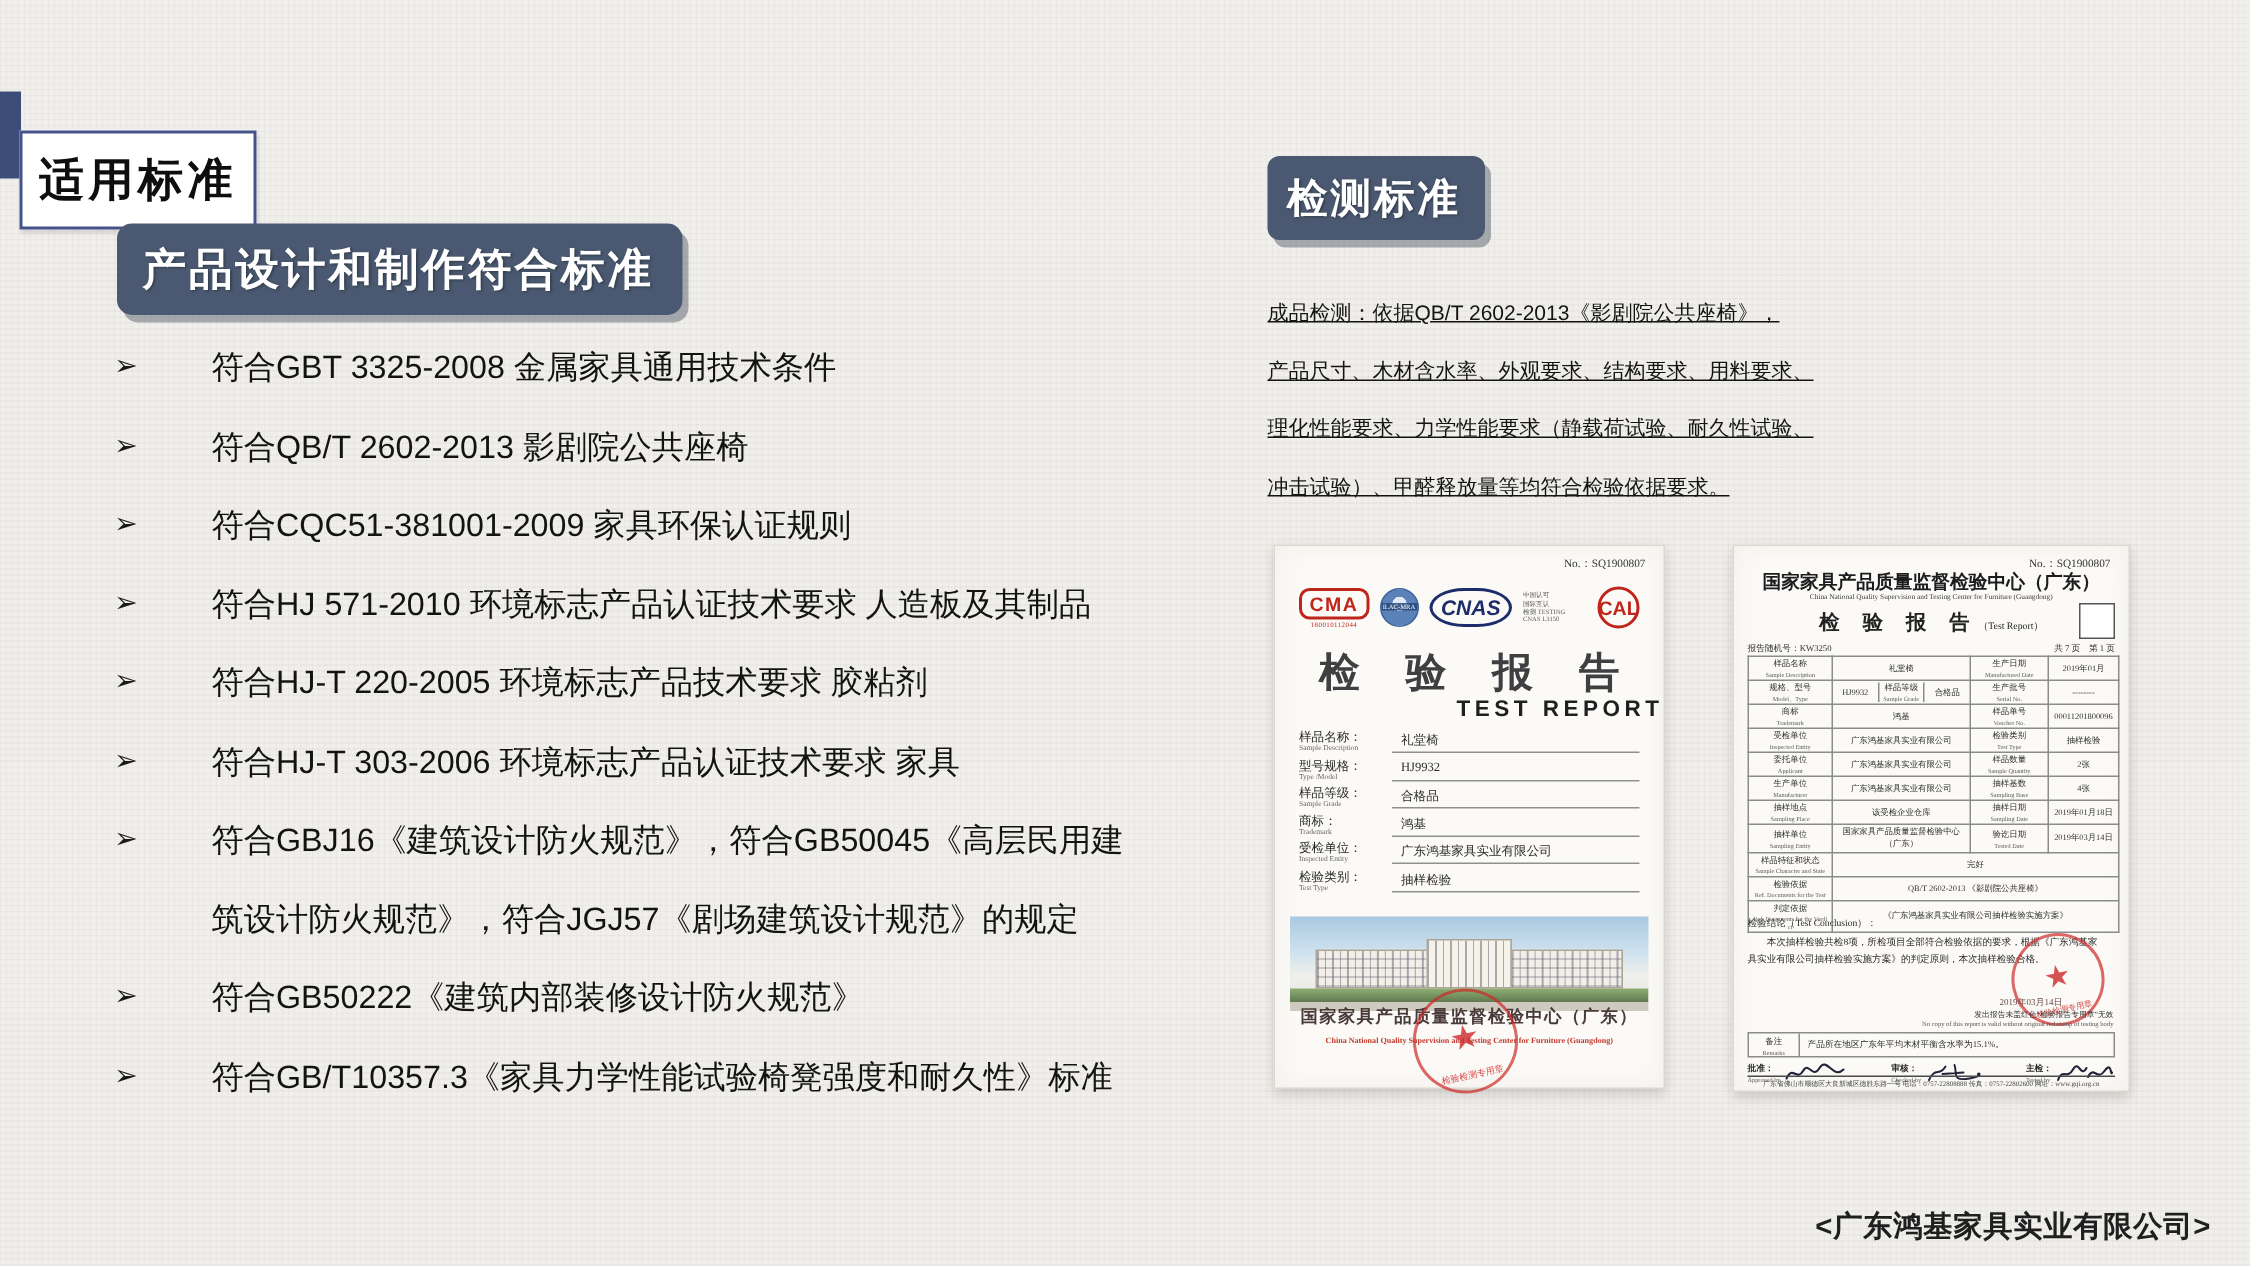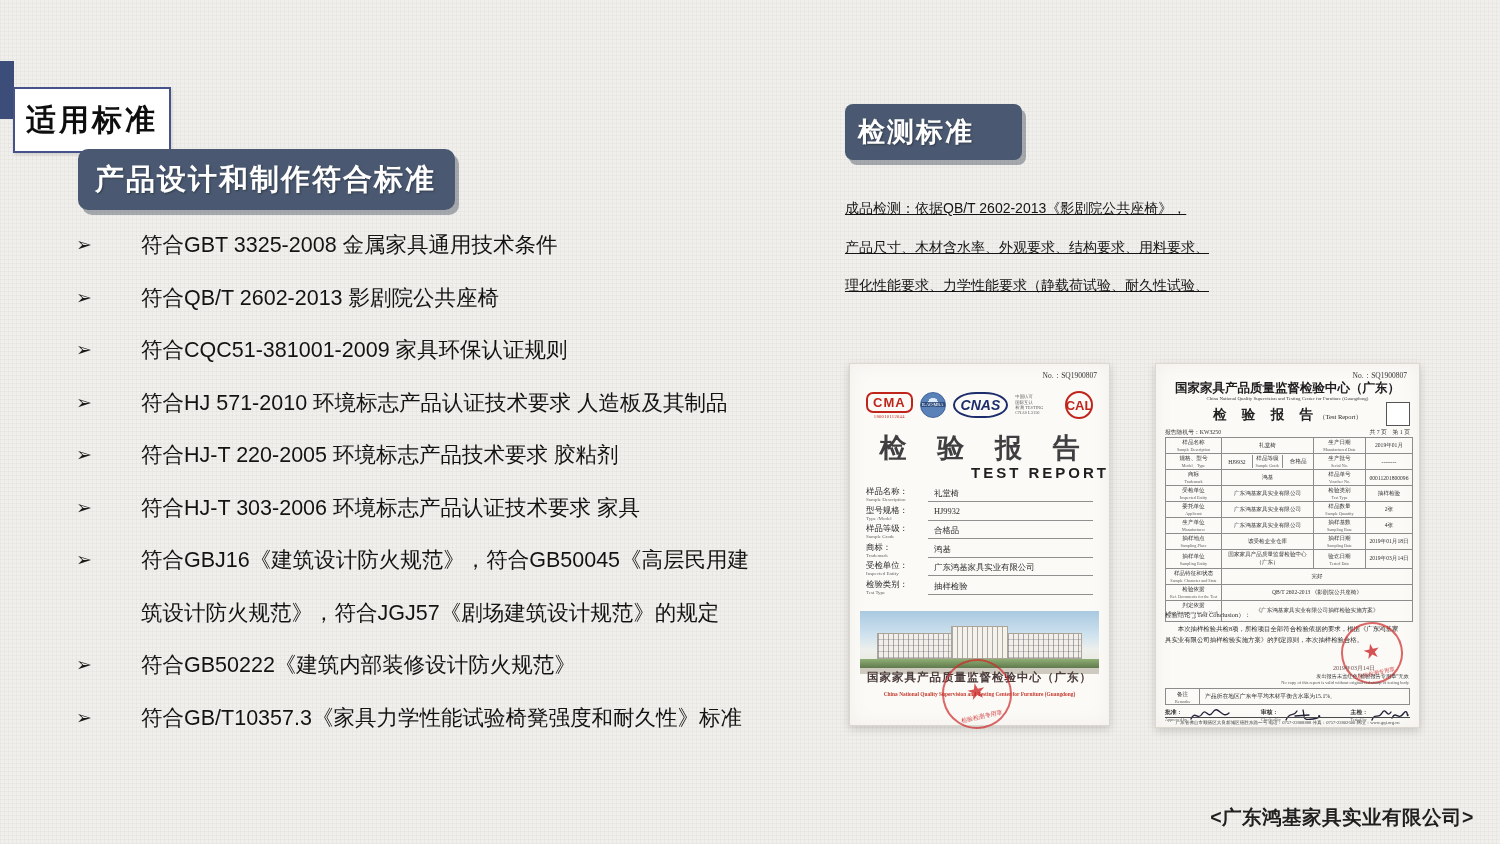--- a/index.html
+++ b/index.html
@@ -23,21 +23,21 @@
     margin-top:32px;
   }
   
   .pill {
     position:absolute; background:#4a5971; color:#fff; font-weight:bold;
     display:flex; align-items:center; border-radius:10px;
     box-shadow:4px 5px 0 rgba(43,53,69,.38);
     text-shadow:1px 1px 2px rgba(0,0,0,.35); letter-spacing:2px;
   }
   .pill-left { left:78px; top:149px; width:377px; height:61px; font-size:29px; padding-left:17px; }
-  .pill-right { left:845px; top:104px; width:177px; height:56px; font-size:27px; padding-left:13px; border-radius:8px; }
+  .pill-right { left:845px; top:104px; width:145px; height:56px; font-size:27px; padding-left:13px; border-radius:8px; }
   
   .std-list { position:absolute; left:76px; top:219px; width:682px; list-style:none; font-size:21.5px; color:#131313; }
   .std-list li { position:relative; padding-left:27px; line-height:52.5px; }
   .std-list .blt { position:absolute; left:0; top:0; font-size:19px; color:#1a1a1a; }
   .std-list .line { display:block;margin-left:38px; }
   .std-list .line:empty { display:none; }
   
   .detect-par { position:absolute; left:845px; top:189px; width:585px; font-size:14px; line-height:38.6px; color:#141414;text-decoration:underline; }
   
   .cert {
@@ -175,20 +175,21 @@
   </ul>
 
   <div class="pill pill-right">
     <span>检测标准</span>
   </div>
 
   <div class="detect-par">
     <div>成品检测：依据QB/T 2602-2013《影剧院公共座椅》，</div>
     <div>产品尺寸、木材含水率、外观要求、结构要求、用料要求、</div>
     <div>理化性能要求、力学性能要求（静载荷试验、耐久性试验、</div>
+    <div>冲击试验）、甲醛释放量等均符合检验依据要求。</div>
   </div>
 
   <div class="cert cert1">
     <div class="no-line">No.：SQ1900807</div>
     <div class="logos">
       <div class="cma-wrap">
         <div class="cma-box">CMA</div>
         <div class="cma-code">180010112044</div>
       </div>
       <div class="ilac">

